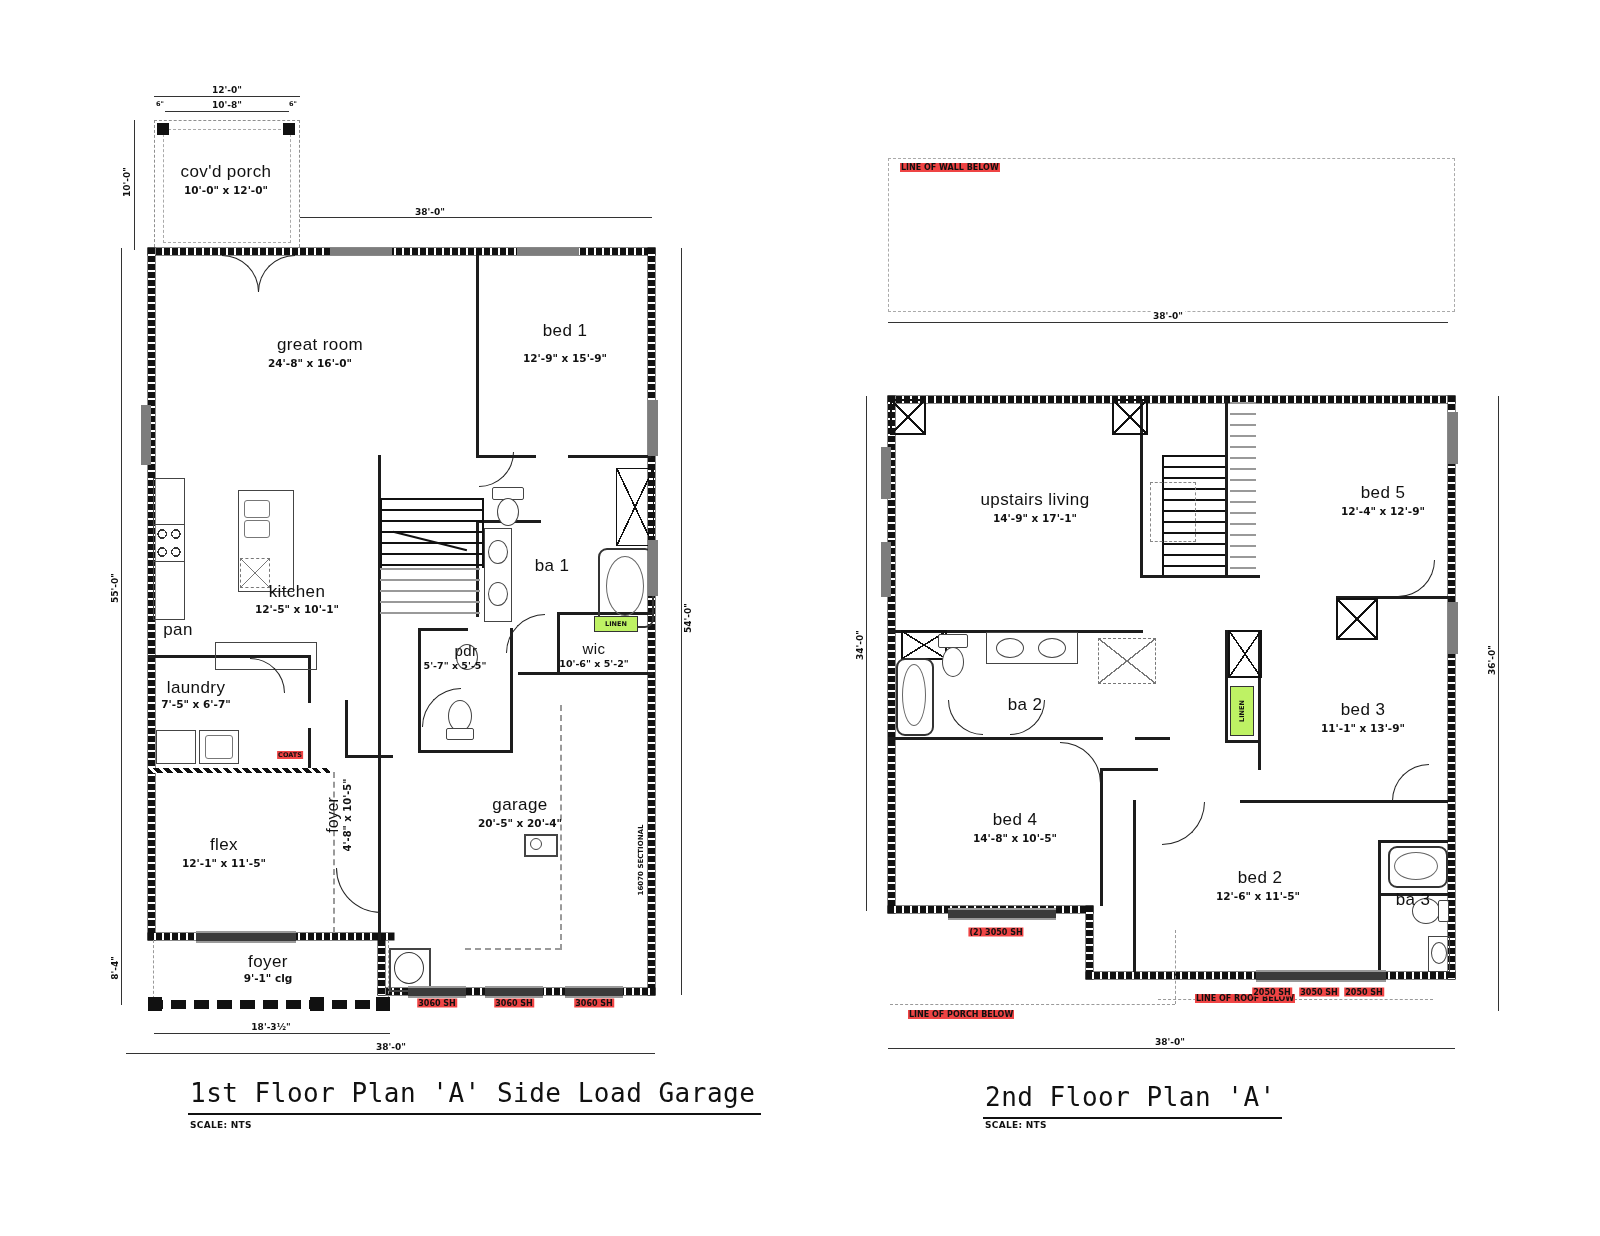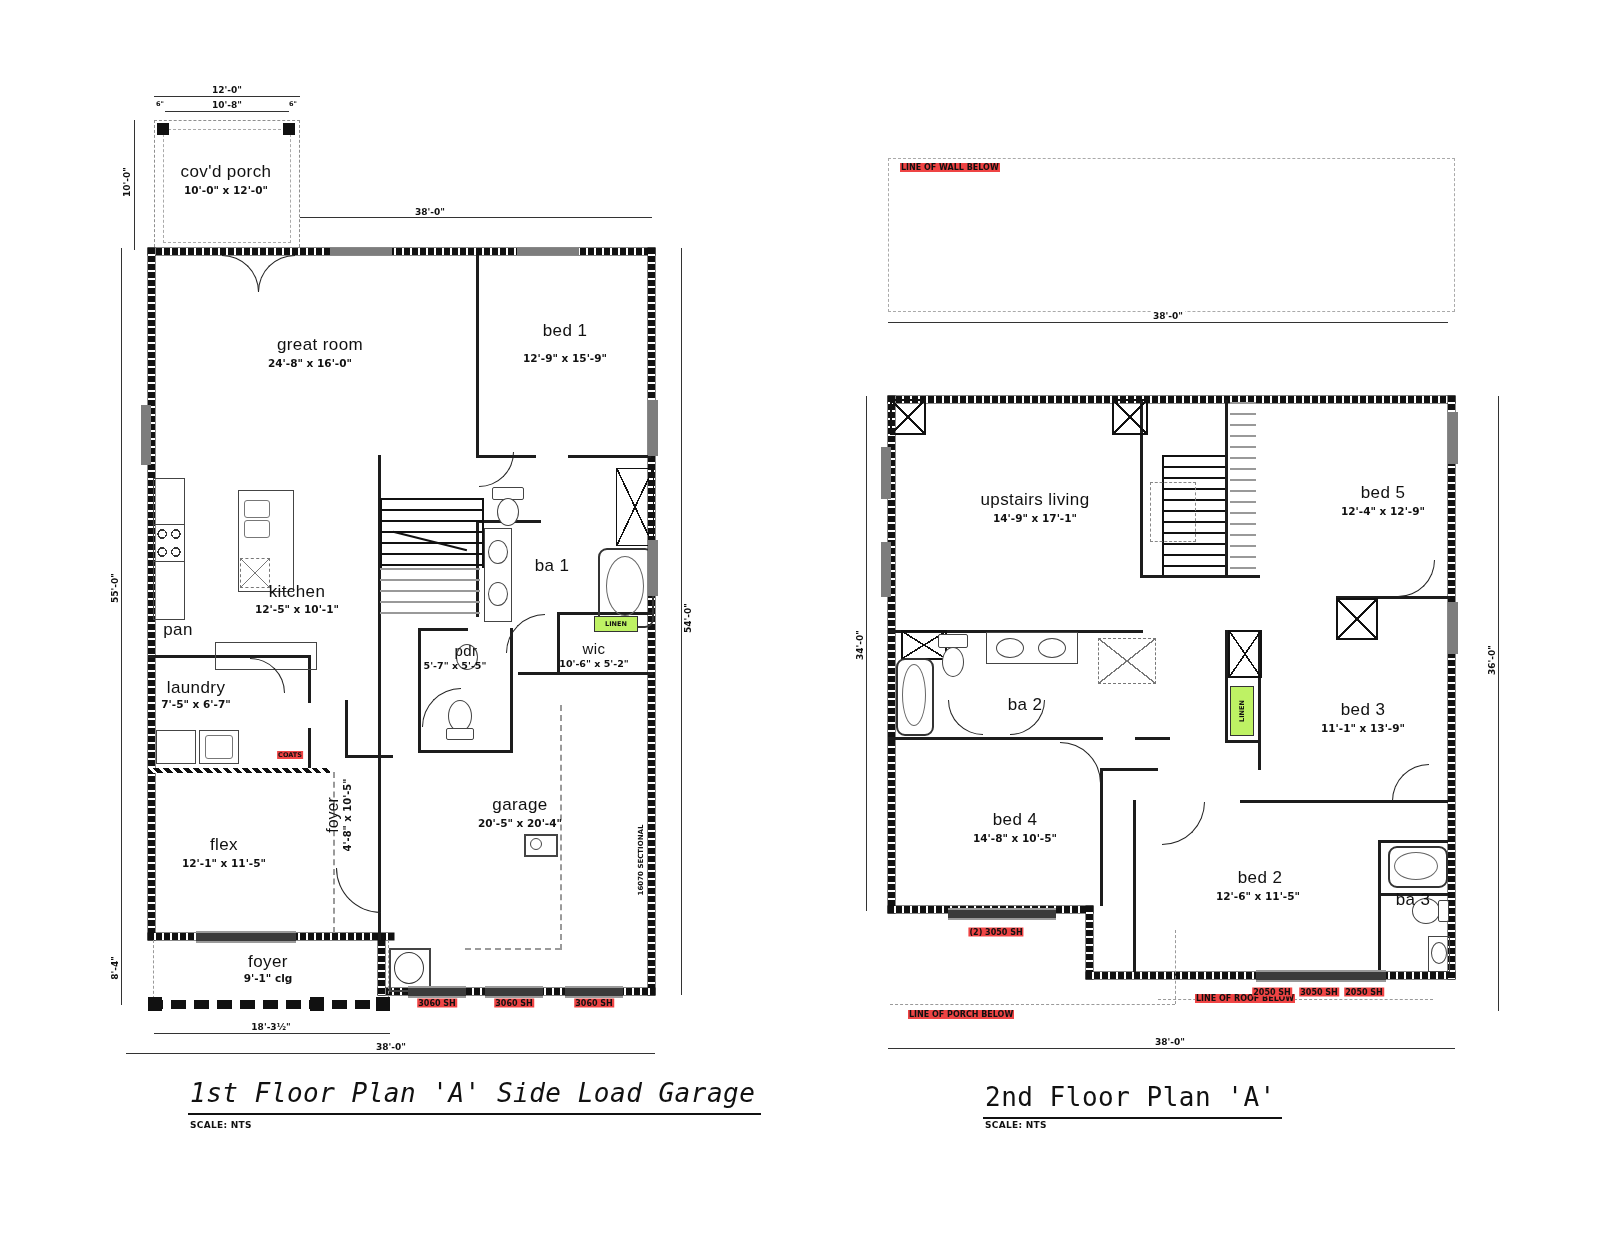--- a/index.html
+++ b/index.html
@@ -202,21 +202,21 @@
     <div class="abs dimlab rot" style="left:115px;top:588px;">55'-0"</div>
     <div class="abs dim-v" style="left:121px;top:933px;height:72px;"></div>
     <div class="abs dimlab rot" style="left:115px;top:968px;">8'-4"</div>
     <div class="abs dim-v" style="left:681px;top:248px;height:747px;"></div>
     <div class="abs dimlab rot" style="left:688px;top:618px;">54'-0"</div>
     <div class="abs dim-h" style="left:154px;top:1033px;width:236px;"></div>
     <div class="abs dimlab" style="left:271px;top:1027px;">18'-3½"</div>
     <div class="abs dim-h" style="left:126px;top:1053px;width:529px;"></div>
     <div class="abs dimlab" style="left:391px;top:1047px;">38'-0"</div>
 
-    <div class="abs title" style="left:188px;top:1078px;font-style:italic;">1st Floor Plan 'A' Side Load Garage</div>
+    <div class="abs title" style="left:188px;top:1078px;">1st Floor Plan 'A' Side Load Garage</div>
     <div class="abs scale" style="left:190px;top:1120px;">SCALE: NTS</div>
   </div>
 
   <div>
 
     <div class="abs dash" style="left:888px;top:158px;width:565px;height:152px;border-color:#aaa;"></div>
     <div class="abs ann" style="left:900px;top:163px;">LINE OF WALL BELOW</div>
     <div class="abs dim-h" style="left:888px;top:322px;width:560px;"></div>
     <div class="abs dimlab" style="left:1168px;top:316px;">38'-0"</div>
 

